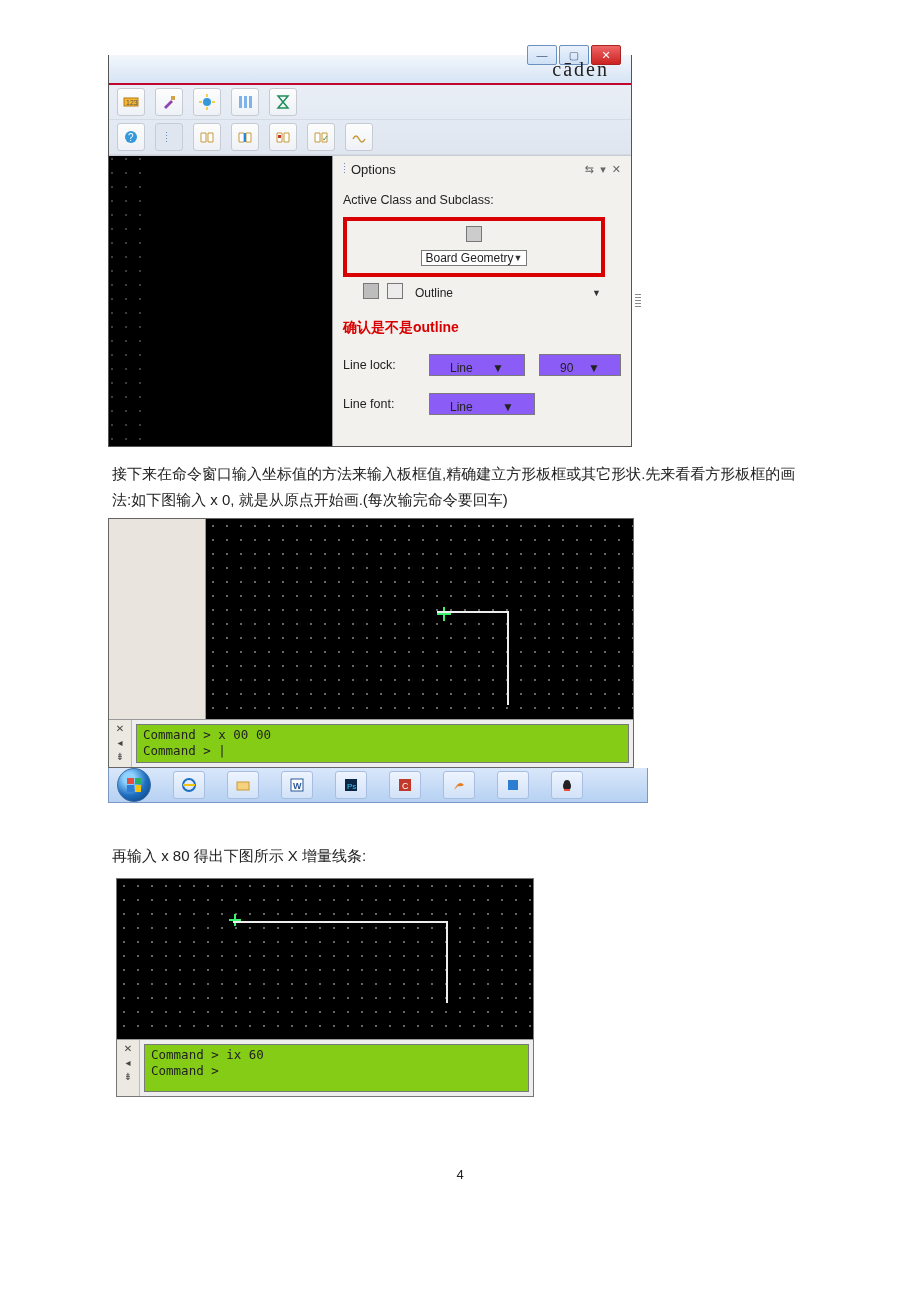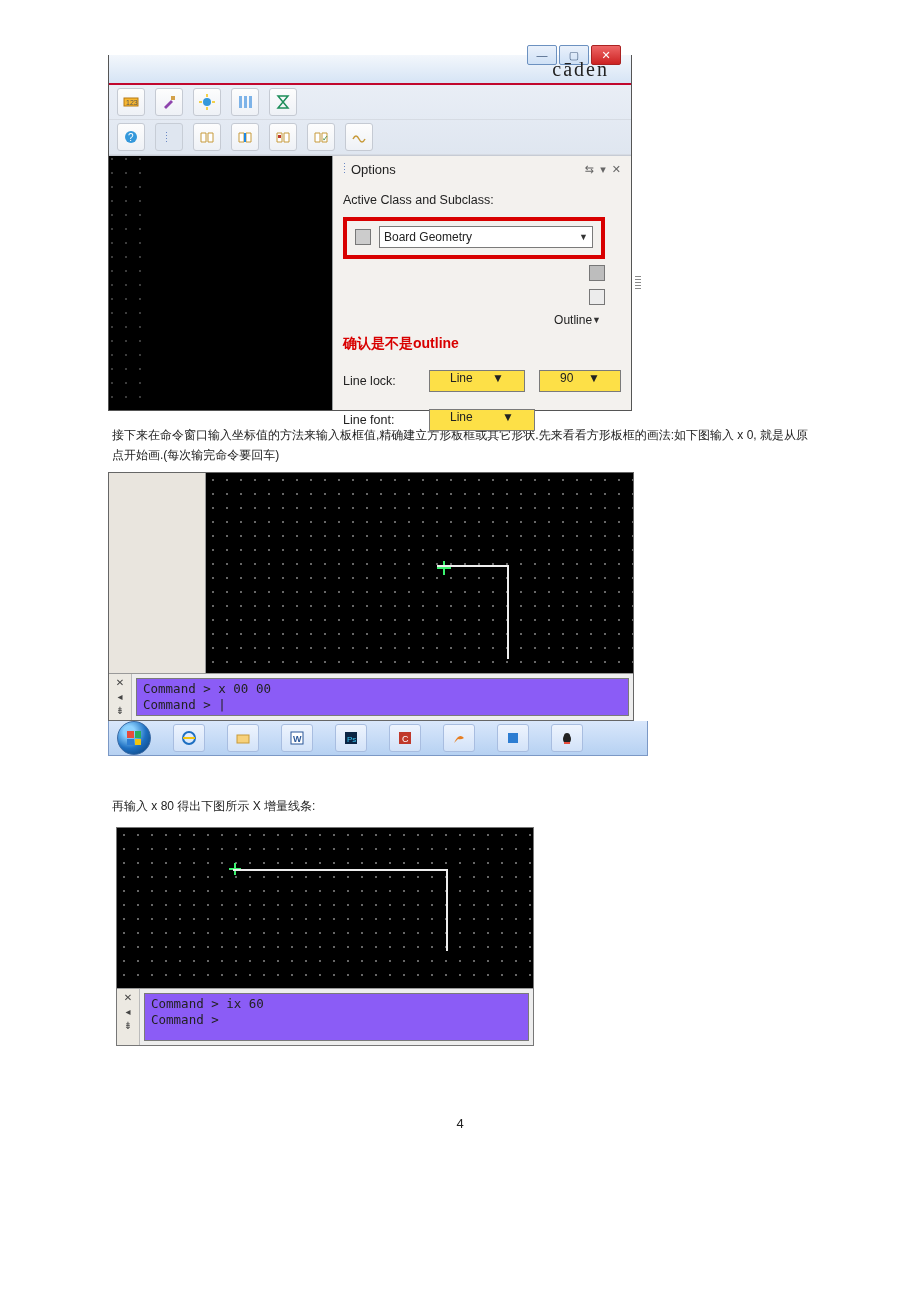--- a/index.html
+++ b/index.html
@@ -70,21 +70,21 @@
   }
   .tool {
     width: 26px; height: 26px;
     border: 1px solid #c5cad3;
     border-radius: 3px;
     background: linear-gradient(#fdfdfd,#eef1f6);
     display:flex;align-items:center;justify-content:center;
   }
   .content1 {
     display: flex;
-    height: 254px;
+    height: 290px;
   }
   .canvasleft {
     width: 235px;
     background: #000;
     position: relative;
   }
   .canvasleft .dots {
     position:absolute; inset:0;
     background-image: radial-gradient(#555 1px, transparent 1px);
     background-size: 14px 14px;
@@ -111,71 +111,70 @@
   .dotgrip {
     width:4px;height:12px;display:inline-block;margin-right:4px;
     background-image: radial-gradient(#6b88c4 1px, transparent 1px);
     background-size: 3px 3px;
   }
   .lab { margin: 10px 0 6px 0; }
   .redbox {
     border: 4px solid #d80000;
     padding: 5px 8px 7px 8px;
     margin: 10px 16px 6px 0;
-    display:flex; align-items:center; gap:8px;
+    display:flex; align-items:center; gap:8px;flex-direction:column;
   }
   .swatch {
     width:14px;height:14px;border:1px solid #777;background:#ccc;display:inline-block;
   }
   .selectish {
     flex:1;
     height: 20px;
     border: 1px solid #7a7a7a;
     background:#fff;
     display:flex;align-items:center;justify-content:space-between;
     padding: 0 4px;
     font-size:12px;
   }
   .selectish .arr { font-size:9px; color:#333; }
   .row2 {
-    display:flex; align-items:flex-end; gap:8px;
-    margin: 6px 16px 8px 20px;
-    flex-direction: column;
+    display:flex; align-items:flex-start; gap:8px;
+    margin: 6px 16px 16px 20px;
   }
   .row2 .swatch { background:#bdbdbd; }
   .row2 .swatch2 { width:14px;height:14px;border:1px solid #777;background:#ececec;display:inline-block; }
   .row2 .selectish { border:none; background:transparent; }
   .note-outline {
     color:#d80000; font-weight:bold; margin:8px 0 6px 0; font-size:14px;
   }
   .form-row {
     display:flex; align-items:center; gap:14px; margin:17px 0;
   }
   .form-row .lbl { width:72px; }
   .mini {
-    height:20px;border:1px solid #7a7a7a;background:#fde047;
-    display:flex;align-items:flex-start;justify-content:space-between;
+    height:20px;border:1px solid #7a7a7a;background:#8b5cf6;
+    display:flex;align-items:flex-end;justify-content:space-between;
     padding:0 20px;font-size:12px;
   }
   .mini.in { width:64px; }
   .mini.ln { width:54px; }
   .mini.sm { width:40px; }
   
   .slit {
     position:absolute; right:-10px; top:50%; transform:translateY(-50%);
     width:6px;height:14px;
     background-image: repeating-linear-gradient(#888 0 1px, transparent 1px 3px);
   }
 
   
   .para {
     margin: 14px 0 6px 112px;
     width: 700px;
     line-height: 1.7;
-    font-size: 12px;
+    font-size: 15px;
     color:#222;
   }
 
   
   .shot2 {
     margin-left: 108px;
     width: 524px;
     border:1px solid #666;
   }
   .shot2 .area {
@@ -209,21 +208,21 @@
   .cmdpanel {
     border-top:1px solid #999; background:#eee;
     display:flex;
   }
   .cmd-sidebar {
     width:22px;background:#ece9e2;border-right:1px solid #bbb;
     display:flex;flex-direction:column;align-items:center;gap:3px;padding:3px 0;
     font-size:10px;color:#444;
   }
   .cmd-body {
-    flex:1; background:#8b5cf6;border:1px solid #7a7a7a;margin:4px;
+    flex:1; background:#84cc16;border:1px solid #7a7a7a;margin:4px;
     padding:2px 6px;font-family:Consolas, monospace;font-size:12.5px;line-height:1.3;
   }
   .cmd-body .cline { white-space:pre; }
   .cmd-body .cursor::after{content:"|";animation:none;}
   .statusline {
     border:1px solid #888;border-top:none;margin:0;height:20px;
     background:#ece9e2;padding:0 8px;font-size:12.5px;color:#222;
     display:flex;align-items:center;
   }
   .statusline .u { text-decoration:underline; }

